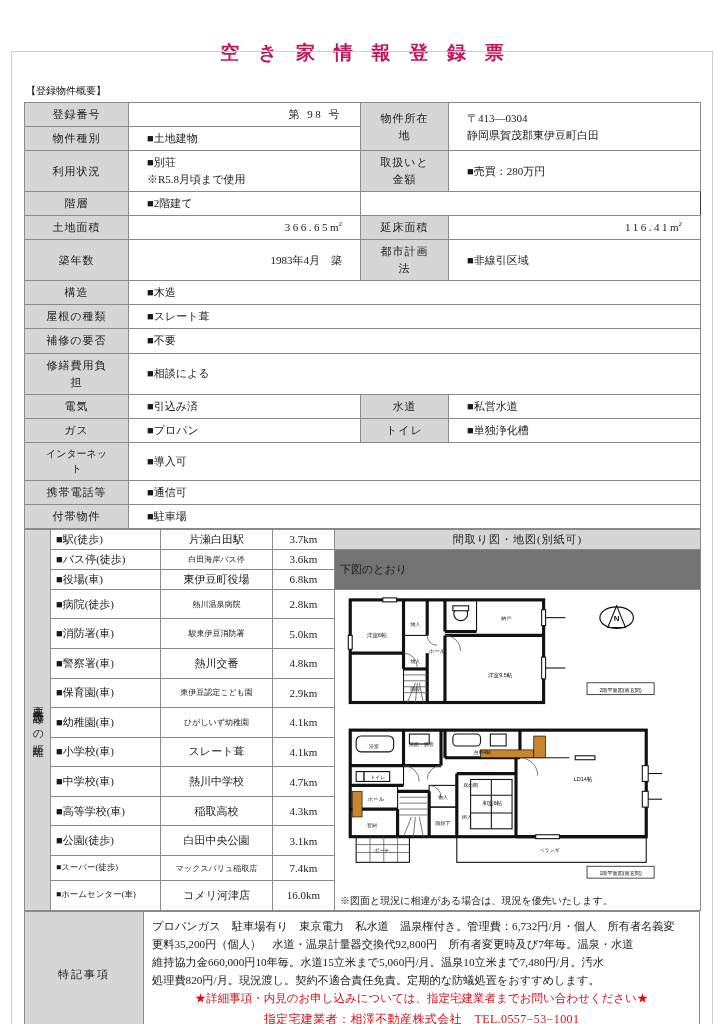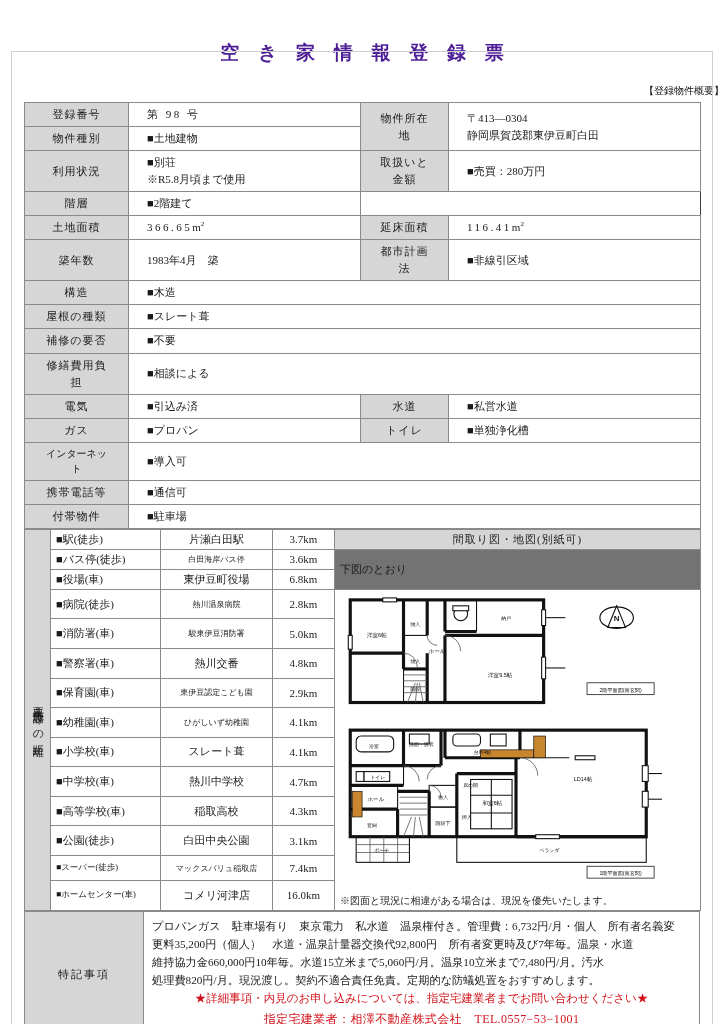--- a/index.html
+++ b/index.html
@@ -19,27 +19,26 @@
     padding: 0;
     position: relative;
   }
   .doc-title {
     text-align: center;
     font-size: 19px;
     font-weight: bold;
     letter-spacing: 7px;
     margin: 40px 0 0 0;
     padding-left: 7px;
-    color: #4c1d95;
+    color: #be185d;
   }
   .section-label {
     font-size: 10px;
     margin: 18px 0 4px 26px;
     color: #111;
-    text-align: right;
   }
   table {
     border-collapse: collapse;
     table-layout: fixed;
   }
   .main-table {
     width: 676px;
     margin-left: 24px;
     border: 1.4px solid #3a3a3a;
   }
@@ -50,21 +49,21 @@
     vertical-align: middle;
     line-height: 1.55;
   }
   .hdr {
     background: #d6d6d6;
     text-align: center;
     font-size: 11px;
     letter-spacing: 1px;
   }
   .val { background: #fff; }
-  .val-c { background: #fff; text-align: left; }
+  .val-c { background: #fff; text-align: right; }
   .spaced { letter-spacing: 2.5px; }
   .sup { font-size: 7px; vertical-align: super; }
 
   
   .lower-table {
     width: 676px;
     margin-left: 24px;
     border: 1.4px solid #3a3a3a;
     border-top: none;
   }

